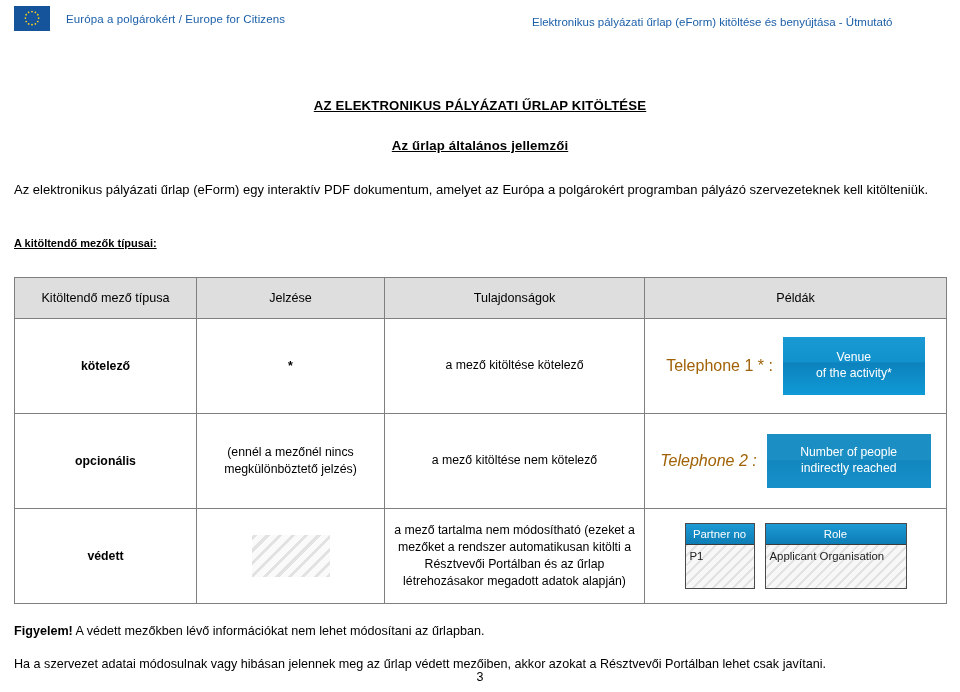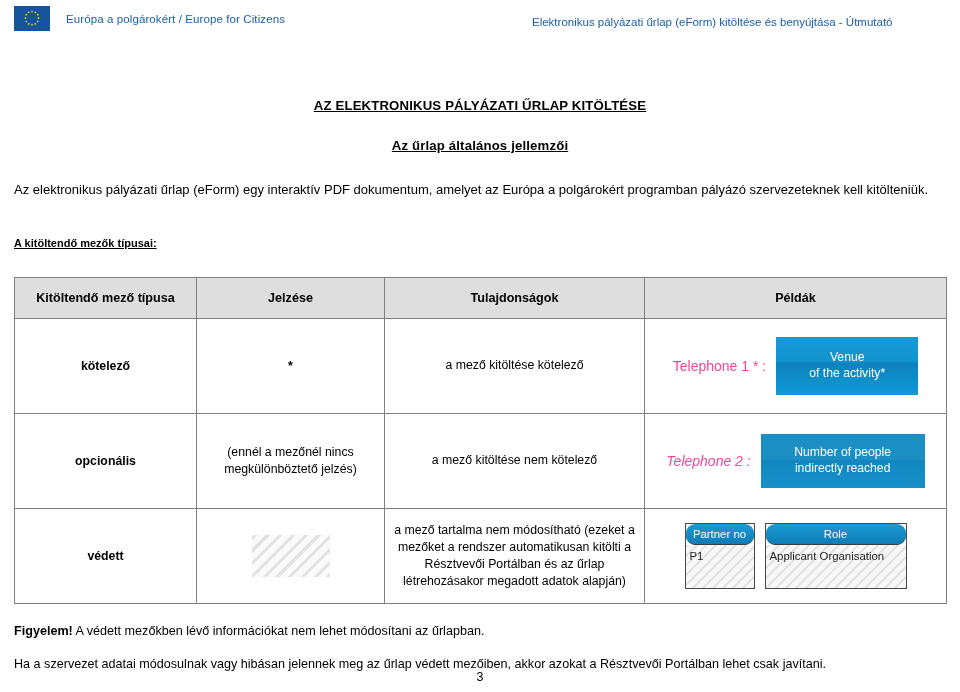--- a/index.html
+++ b/index.html
@@ -100,21 +100,21 @@
   }
   .field-table th,
   .field-table td {
     border: 1px solid #7f7f7f;
     vertical-align: middle;
   }
   .field-table thead th {
     background: #dedede;
     height: 32px;
     font-size: 12.6px;
-    font-weight: bold;
+    font-weight: normal;
     text-align: center;
     padding: 4px 2px;
   }
   .col-type  { width: 182px; }
   .col-mark  { width: 188px; }
   .col-props { width: 260px; }
   .col-ex    { width: 302px; }
 
   .field-table tbody td {
     height: 84px;
@@ -151,22 +151,22 @@
 
   
   .ex-wrap {
     display: flex;
     align-items: center;
     justify-content: center;
     gap: 10px;
     height: 100%;
   }
   .ex-label {
-    font-size: 14px;
-    color: #ec4899;
+    font-size: 16px;
+    color: #a16207;
     white-space: nowrap;
   }
   .ex-label.italic { font-style: italic; }
 
   .blue-box {
     background: linear-gradient(to bottom,
                 #1a9ad4 0%, #1292cd 42%,
                 #0d82bd 45%, #0f9ad6 100%);
     color: #ffffff;
     font-size: 12.2px;
@@ -193,21 +193,20 @@
     border: 1px solid #4a4a4a;
     box-sizing: border-box;
   }
   .field-pair .fp-head {
     background: linear-gradient(to bottom, #1d9ad5 0%, #0d7cb5 100%);
     color: #ffffff;
     font-size: 11.4px;
     text-align: center;
     padding: 4px 3px;
     border-bottom: 1px solid #3b3b3b;
-    border-radius: 9px;
   }
   .field-pair .fp-body {
     background-color: #f0f0f0;
     background-image: repeating-linear-gradient(
       -45deg,
       #e2e2e2 0px, #e2e2e2 2px,
       #f7f7f7 2px, #f7f7f7 7px
     );
     color: #222222;
     font-size: 11.4px;

